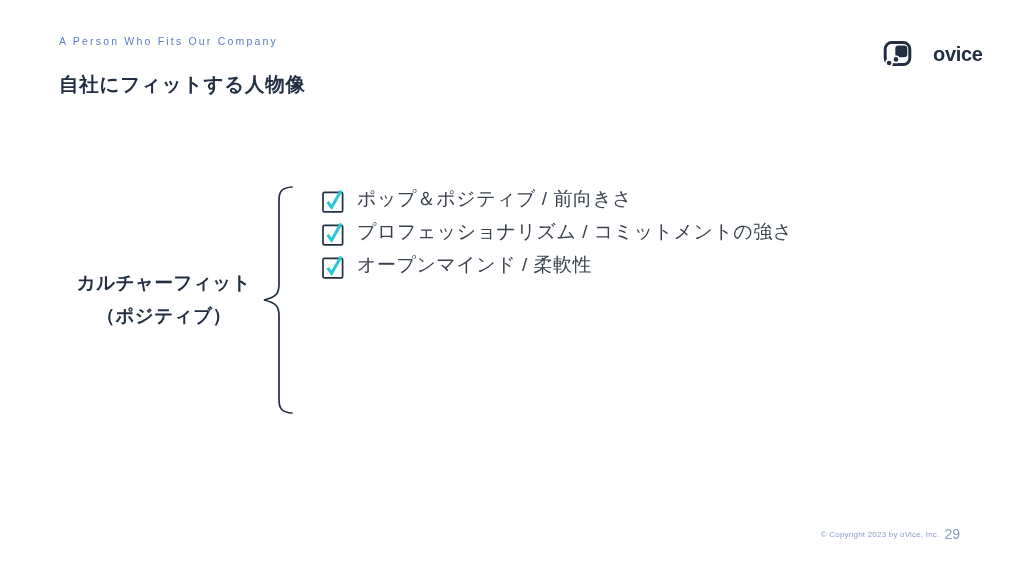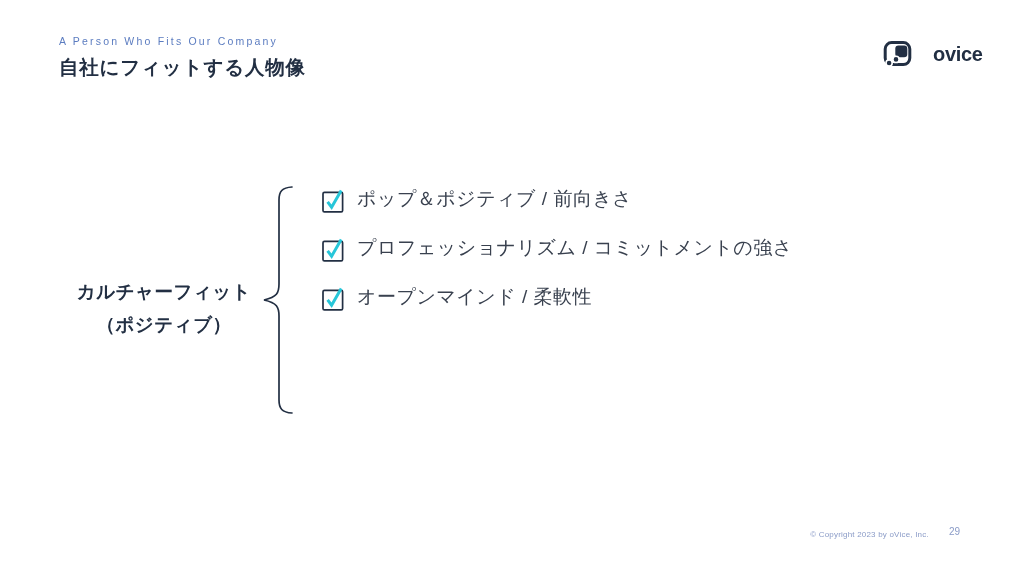--- a/index.html
+++ b/index.html
@@ -20,21 +20,21 @@
 
   
   .header { position: absolute; left: 59px; top: 35px; }
   .eyebrow {
     color: var(--eyebrow, #5b7cc0);
     font-size: 10.5px;
     font-weight: 500;
     letter-spacing: 2.2px;
   }
   .title {
-    margin-top: 7px;
+    margin-top: 24px;
     color: var(--ink, #222f43);
     font-size: 19.5px;
     font-weight: 700;
     letter-spacing: 0.8px;
   }
 
   
   .logo { position: absolute; left: 883px; top: 40px; display: flex; align-items: center; gap: 20px; }
   .logo-text {
     color: var(--ink, #222f43);
@@ -44,21 +44,21 @@
   }
   .logo-icon { display: block; }
   .logo-icon .stroke-part { stroke: var(--ink, #222f43); fill: none; }
   .logo-icon .fill-part { fill: var(--ink, #222f43); }
   .logo-icon .dot { fill: var(--ink, #222f43); stroke: #ffffff; }
 
   
   .culture-label {
     position: absolute;
     left: 48px;
-    top: 275px;
+    top: 266px;
     width: 232px;
     text-align: center;
     color: var(--ink, #222f43);
     font-size: 18.5px;
     font-weight: 700;
     line-height: 33px;
     letter-spacing: 0.5px;
   }
 
   
@@ -66,49 +66,49 @@
   .brace path { stroke: var(--ink, #222f43); fill: none; stroke-width: 1.7; stroke-linecap: round; }
 
   
   .checklist {
     position: absolute;
     left: 322px;
     top: 188px;
     list-style: none;
     display: flex;
     flex-direction: column;
-    gap: 27px;
+    gap: 11px;
   }
   .check-item { display: flex; align-items: center; height: 22px; }
   .checkbox { display: block; margin-right: 13px; margin-top: 2px; flex: 0 0 auto; }
   .checkbox .box { fill: #ffffff; stroke: var(--ink, #222f43); stroke-width: 1.7; }
   .checkbox .tick { fill: none; stroke: var(--check, #27c6d9); stroke-width: 3; stroke-linecap: butt; stroke-linejoin: miter; }
   .check-text {
     color: var(--body-text, #39414f);
     font-size: 19px;
     letter-spacing: 0.5px;
     white-space: nowrap;
   }
 
   
   .footer {
     position: absolute;
     right: 64px;
     top: 526px;
     display: flex;
     align-items: flex-start;
-    gap: 20px;
+    gap: 5px;
   }
   .copyright {
     color: var(--footer-text, #8a9bc7);
     font-size: 8px;
     padding-top: 4px;
     letter-spacing: 0.2px;
   }
-  .page-number { color: var(--footer-text, #8a9bc7); font-size: 10px; }
+  .page-number { color: var(--footer-text, #8a9bc7); font-size: 14px; }
 </style>
 </head>
 <body>
 
 <div class="slide">
 
   <div class="header">
     <div class="eyebrow">A Person Who Fits Our Company</div>
     <h1 class="title">自社にフィットする人物像</h1>
   </div>

